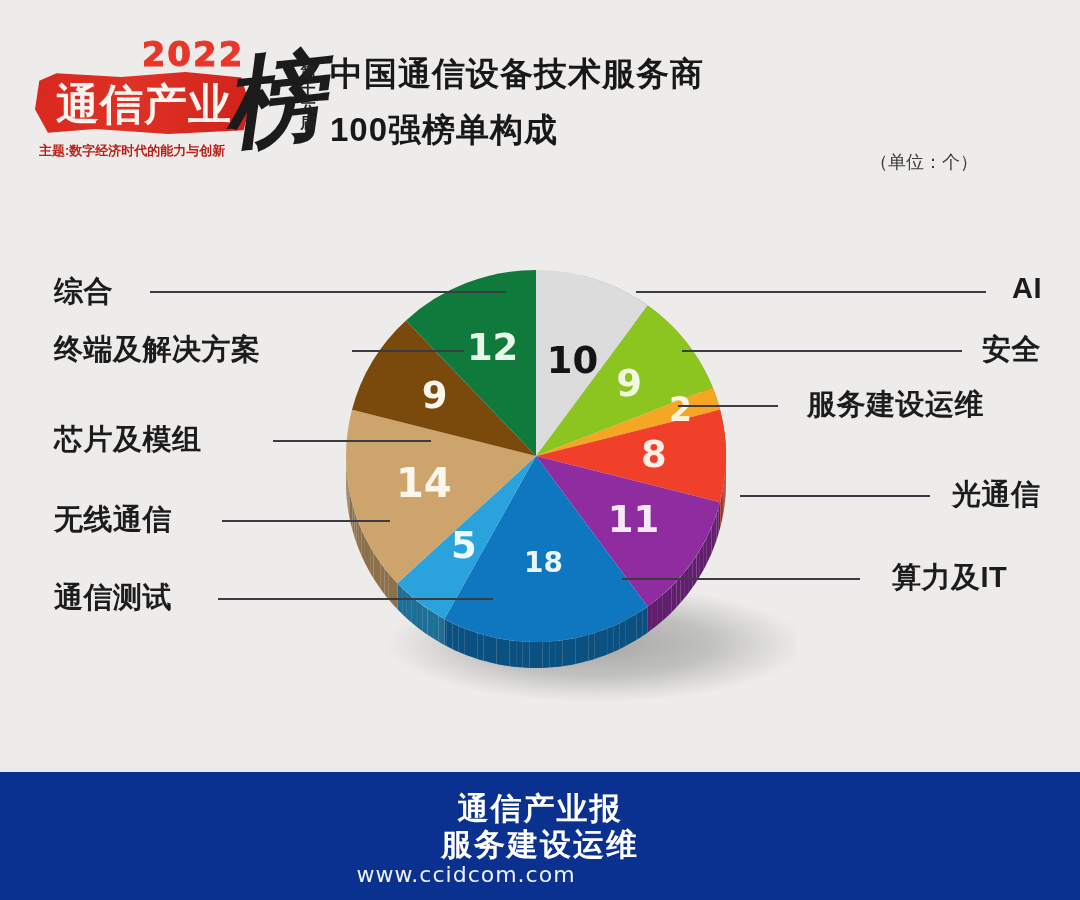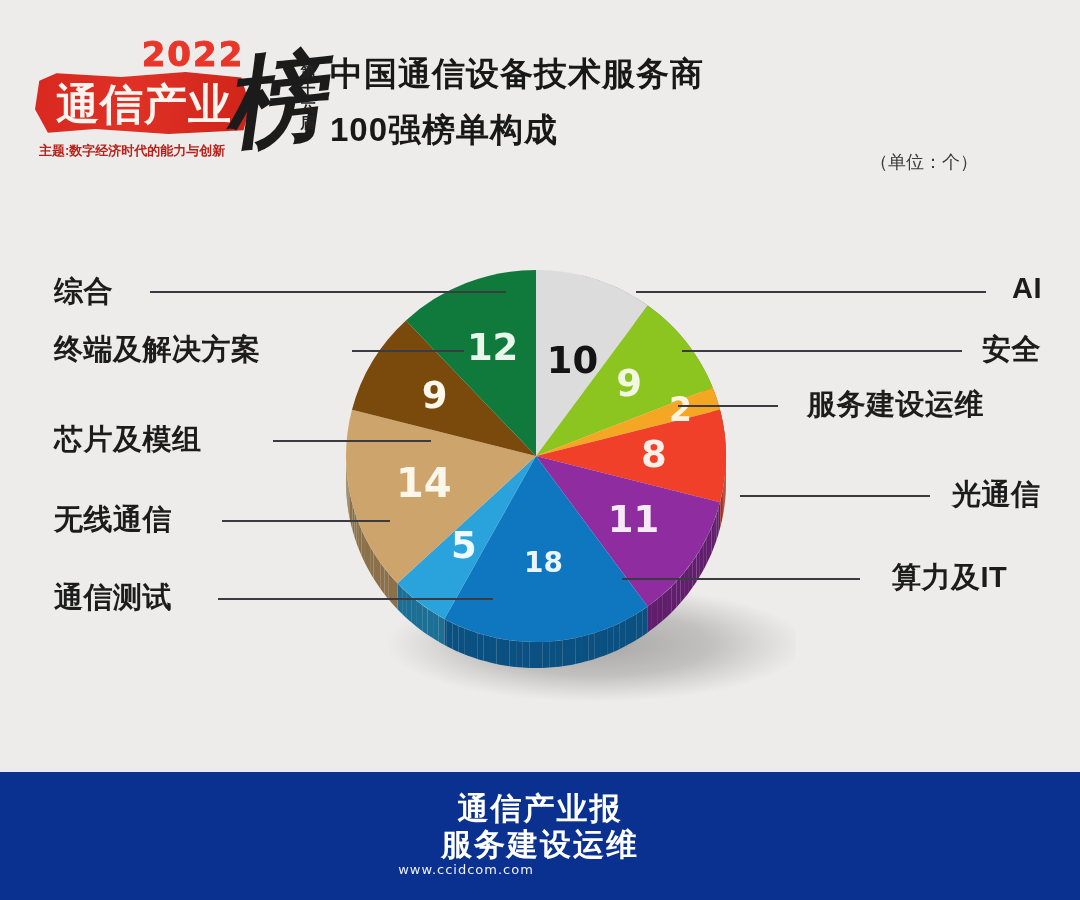--- a/index.html
+++ b/index.html
@@ -84,21 +84,21 @@
   }
   .footer-sep{position:absolute;left:0;top:768px;width:1080px;height:4px;background:#e9eaee;}
   .footer-line1,.footer-line2{
     position:absolute;width:1080px;text-align:center;color:#ffffff;
     font-size:31px;font-weight:bold;letter-spacing:2px;
   }
   .footer-line1{top:788px;}
   .footer-line2{top:824px;}
   .footer-url{
     position:absolute;width:932px;text-align:center;top:862px;
-    color:#eef1fa;font-size:13px;letter-spacing:1px;
+    color:#eef1fa;font-size:22px;letter-spacing:1px;
     font-family:"DejaVu Sans",sans-serif;
   }
 </style>
 </head>
 <body>
 
 <div class="page">
 
   <div class="header">
 

